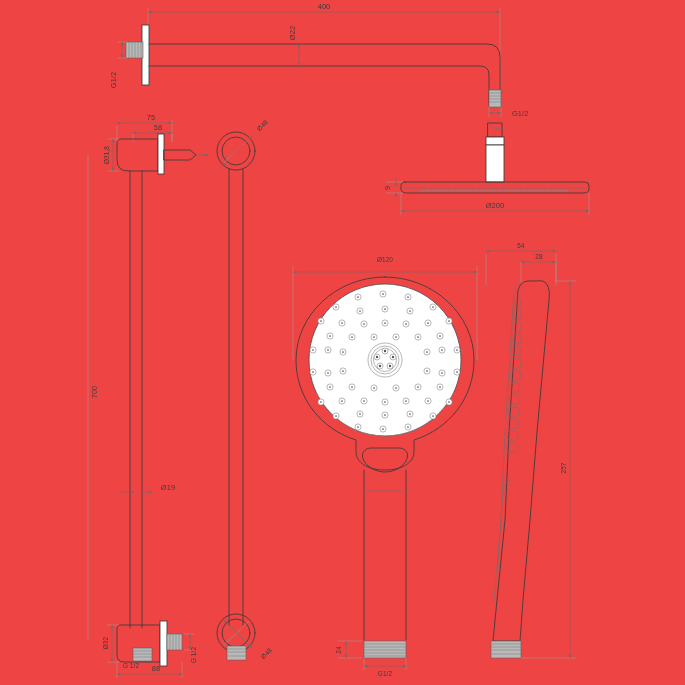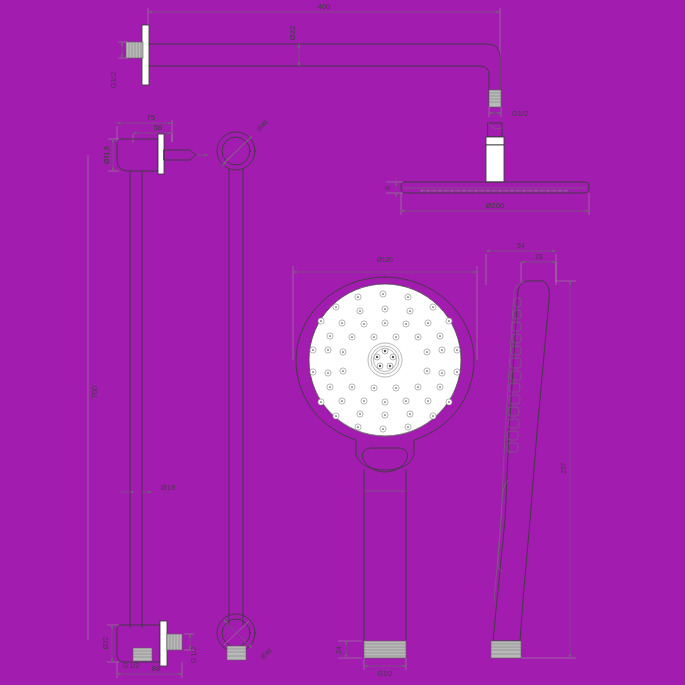--- a/index.html
+++ b/index.html
@@ -6,21 +6,21 @@
   html,body{margin:0;padding:0;background:#ffffff;}
   body{
     width:685px;height:685px;
     font-family:"Liberation Sans", sans-serif;
     overflow:hidden;
     position:relative;
   }
   #sheet{
     position:absolute;inset:0;
     width:685px;height:685px;
-    background:#a21caf;
+    background:#ef4444;
   }
   svg{display:block;}
   .outline{fill:none;stroke:#3a3a3a;stroke-width:0.85;stroke-linejoin:round;stroke-linecap:round;}
   .thin{fill:none;stroke:#6e6e6e;stroke-width:0.6;}
   .hair{fill:none;stroke:#9a9a9a;stroke-width:0.5;}
   .dimline{fill:none;stroke:#6b6b6b;stroke-width:0.55;}
   .extline{fill:none;stroke:#9e9e9e;stroke-width:0.5;}
   .knurl{fill:#b9b9b9;stroke:#5e5e5e;stroke-width:0.6;}
   .knurlline{stroke:#6f6f6f;stroke-width:0.45;}
   .metal{fill:#ffffff;stroke:#3a3a3a;stroke-width:0.85;}

